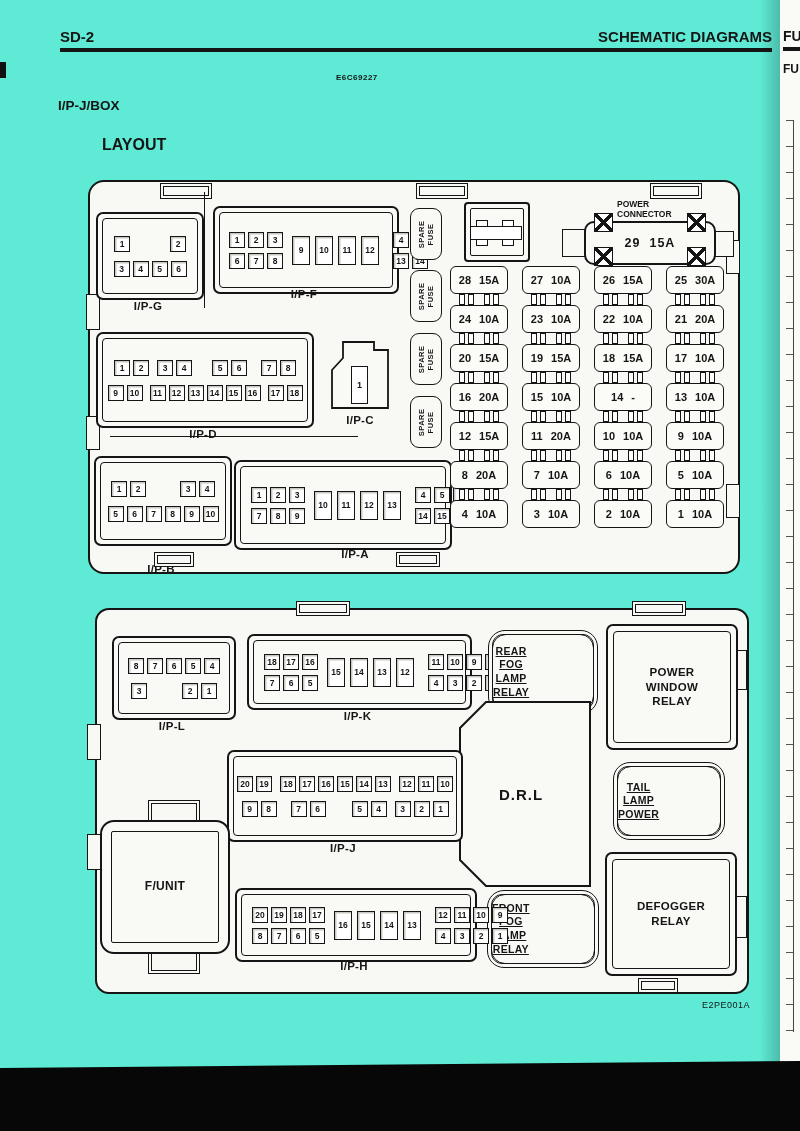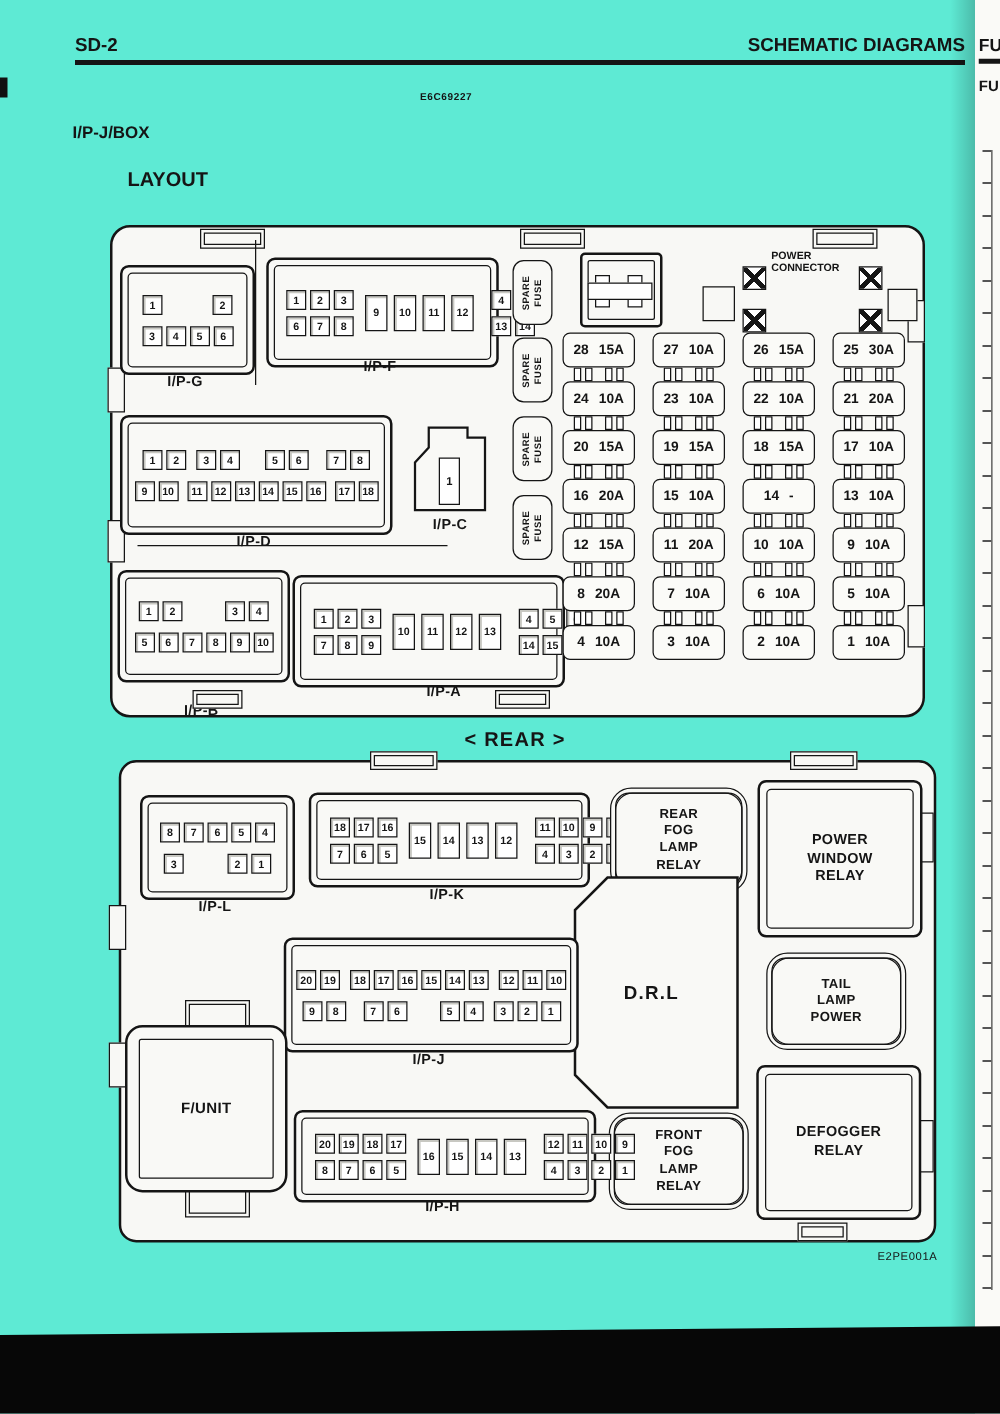--- a/index.html
+++ b/index.html
@@ -29,21 +29,21 @@
   .legrow{height:12px;display:flex;justify-content:space-between;padding:0 9px;}
   .leg{width:15px;display:flex;gap:3px;}
   .leg i{flex:1;border:1.2px solid #151515;background:#fff;}
   .spare{position:absolute;width:30px;height:50px;border:1.6px solid #151515;border-radius:9px;
         background:#f9f9f6;display:flex;align-items:center;justify-content:center;}
   .spare span{transform:rotate(-90deg);font-size:7.5px;font-weight:bold;line-height:1.25;
         text-align:center;white-space:pre-line;letter-spacing:.5px;}
   .relay-round{position:absolute;border:1.8px solid #151515;border-radius:17px;background:#f9f9f6;}
   .relay-round .r1{position:absolute;inset:3px;border:1.3px solid #151515;border-radius:14px;}
   .relay-round .r2{position:absolute;inset:3px;border:1px solid #151515;border-radius:11px;
-        display:flex;align-items:center;justify-content:center;}
+        display:flex;align-items:center;text-decoration:underline;}
   .relay-sq{position:absolute;border:2px solid #151515;border-radius:7px;background:#f9f9f6;}
   .relay-sq .r1{position:absolute;inset:5px;border:1.4px solid #151515;border-radius:4px;
         display:flex;align-items:center;justify-content:center;}
   .rlabel{font-size:10.5px;font-weight:bold;text-align:center;line-height:1.3;
         white-space:pre-line;letter-spacing:.3px;}
   .tabh{position:absolute;border:1.7px solid #151515;background:#f8f8f5;}
   .tabh i{position:absolute;inset:2px;border:1.1px solid #151515;display:block;}
   .edge-tab{position:absolute;border:1.5px solid #151515;background:#f8f8f5;}
   .xbox{position:absolute;width:17px;height:17px;border:1.6px solid #151515;background:
     linear-gradient(45deg,transparent 42%,#151515 42%,#151515 58%,transparent 58%),
@@ -270,20 +270,23 @@
   <div class="b" style="left:476px;top:220px;width:10px;height:7px;border:1.2px solid #151515;background:#fff;"></div>
   <div class="b" style="left:502px;top:220px;width:10px;height:7px;border:1.2px solid #151515;background:#fff;"></div>
   <div class="b" style="left:476px;top:237px;width:10px;height:7px;border:1.2px solid #151515;background:#fff;"></div>
   <div class="b" style="left:502px;top:237px;width:10px;height:7px;border:1.2px solid #151515;background:#fff;"></div>
   <div class="b" style="left:470px;top:226px;width:50px;height:12px;border:1.5px solid #151515;background:#fff;"></div>
 
   <div class="txt" style="left:617px;top:199px;font-size:8.5px;line-height:1.2;">POWER
 CONNECTOR</div>
   <div class="edge-tab" style="left:562px;top:229px;width:24px;height:26px;"></div>
   <div class="edge-tab" style="left:710px;top:231px;width:22px;height:24px;"></div>
+  <div class="b" style="left:584px;top:221px;width:128px;height:40px;border:2px solid #151515;border-radius:10px;background:#f9f9f6;display:flex;align-items:center;justify-content:center;">
+    <span class="rlabel" style="font-size:12.5px;letter-spacing:1px;white-space:pre;">29  15A</span>
+  </div>
   <div class="xbox" style="left:594px;top:213px;"></div>
   <div class="xbox" style="left:594px;top:247px;"></div>
   <div class="xbox" style="left:687px;top:213px;"></div>
   <div class="xbox" style="left:687px;top:247px;"></div>
 
   <div id="fuse-grid" class="fusegrid" style="left:450px;top:266px;width:274px;height:262px;">
       <div class="fuse-col">
         <div class="fuse">
           <span>28</span>
           <span>15A</span>
@@ -638,21 +641,20 @@
             <i></i>
           </div>
         </div>
         <div class="fuse">
           <span>1</span>
           <span>10A</span>
         </div>
       </div>
     </div>
 
-  <div class="txt" style="left:300px;top:584px;width:224px;text-align:center;font-size:16px;letter-spacing:1px;">&lt; REAR &gt;</div>
   <div class="panel" style="left:95px;top:608px;width:650px;height:382px;border-radius:14px;"></div>
   <div class="tabh" style="left:296px;top:601px;width:52px;height:13px;">
       <i></i>
     </div>
   <div class="tabh" style="left:632px;top:601px;width:52px;height:13px;">
       <i></i>
     </div>
   <div class="edge-tab" style="left:87px;top:724px;width:12px;height:34px;"></div>
   <div class="edge-tab" style="left:87px;top:834px;width:12px;height:34px;"></div>
   <div class="edge-tab" style="left:733px;top:650px;width:12px;height:38px;"></div>

